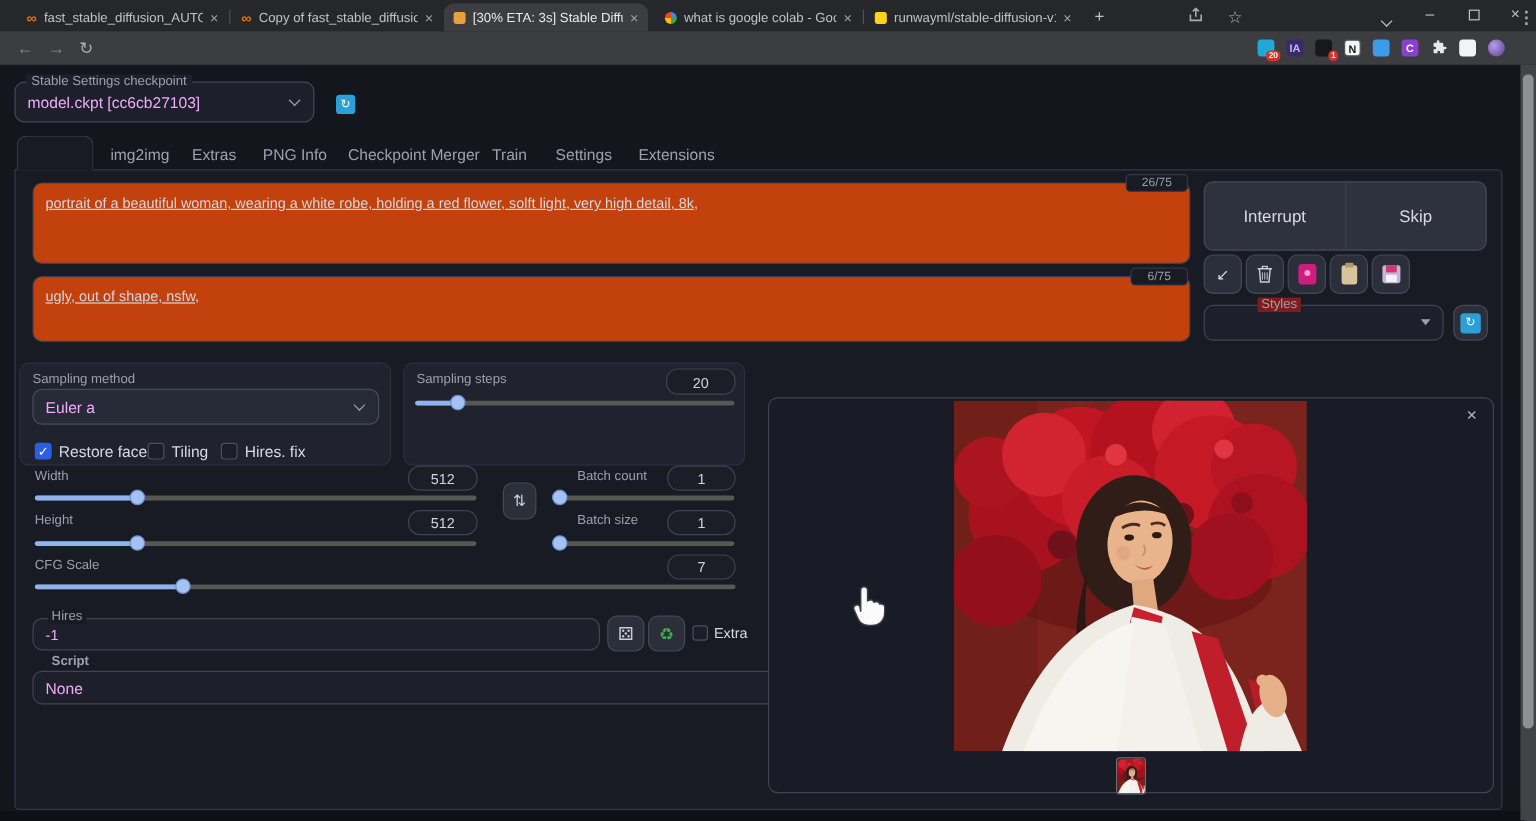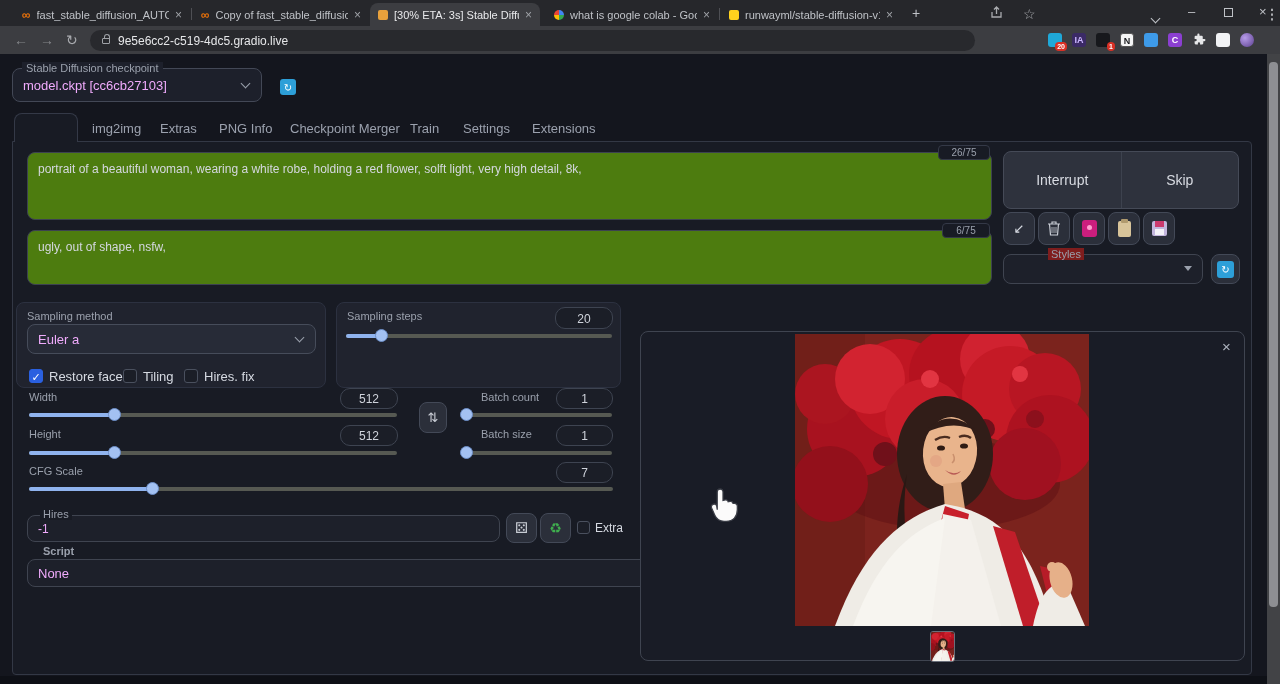--- a/index.html
+++ b/index.html
@@ -33,22 +33,22 @@
   
   .glabel { color:#9aa0ac; font-size:11px; }
   .chip { position:absolute; background:#181b24; border:1px solid #343947; border-radius:4px;
     color:#9aa0ac; font-size:10px; text-align:center; line-height:14px; }
   .panel { position:absolute; left:12px; top:141px; width:1240px; height:534px;
     background:#181b24; border:1px solid #333845; border-radius:0 4px 4px 4px; }
   .atab { position:absolute; top:121px; color:#9ba1ae; font-size:13px; }
   .atab.on { color:#eceef2; }
   .atabbox { position:absolute; left:14px; top:113px; width:64px; height:29px; background:#181b24;
     border:1px solid #343947; border-bottom:none; border-radius:8px 8px 0 0; z-index:2; }
-  .tarea { position:absolute; background:#4d7c0f; border:1px solid #3c4250; border-radius:8px;
-    color:#d5d8e0; font-size:12px; padding:8px 10px; line-height:1.35; }
+  .tarea { position:absolute; background:#c2410c; border:1px solid #3c4250; border-radius:8px;
+    color:#d5d8e0; font-size:12px; padding:8px 10px; line-height:1.35;text-decoration:underline; }
   .bigbtns { position:absolute; left:1003px; top:151px; width:236px; height:58px;
     background:#2e323d; border:1px solid #454a57; border-radius:8px; display:flex; }
   .bigbtns .b { flex:1; display:flex; align-items:center; justify-content:center;
     color:#d8dbe2; font-size:14px; font-weight:500; }
   .bigbtns .b + .b { border-left:1px solid #3d424e; }
   .iconbtn { position:absolute; top:212px; width:32px; height:33px; background:#2b2f3a;
     border:1px solid #434957; border-radius:8px; display:flex; align-items:center; justify-content:center; }
   .selbox { position:absolute; background:#272b37; border:1px solid #464c5a; border-radius:8px;
     color:#f0abfc; font-size:13px; display:flex; align-items:center; padding:0 10px; }
   .chev { width:7px; height:7px; border-right:1.5px solid #9aa0ac; border-bottom:1.5px solid #9aa0ac;
@@ -118,24 +118,20 @@
     <div class="abs" style="left:1188px;top:4px;color:#bfc2c7;font-size:13px;">–</div>
     <div class="abs" style="left:1224px;top:8px;width:9px;height:9px;border:1px solid #bfc2c7;"></div>
     <div class="abs" style="left:1259px;top:4px;color:#bfc2c7;font-size:13px;">×</div>
   </div>
 
   <div class="toolbar">
     <span class="navic" style="left:14px;color:#85878b;">←</span>
     <span class="navic" style="left:40px;color:#85878b;">→</span>
     <span class="navic" style="left:66px;">↻</span>
   </div>
-  <div class="pill">
-    <span class="lockb"></span>
-    <span class="url">9e5e6cc2-c519-4dc5.gradio.live</span>
-  </div>
   <span class="navic" style="left:990px;">
     <svg width="13" height="13" viewBox="0 0 13 13">
         <path d="M2 6v5h9V6M6.5 8V1M4 3.5 6.5 1 9 3.5" fill="none" stroke="#a9abaf" stroke-width="1.3"></path>
       </svg>
   </span>
   <span class="navic" style="left:1023px;">☆</span>
   <span class="extic" style="left:1048px;background:#1fa8d8;">
     <span class="badge">20</span>
   </span>
   <span class="extic" style="left:1072px;background:#3b2a66;color:#cbb6ff;">IA</span>
@@ -151,21 +147,21 @@
       </svg>
   </span>
   <span class="extic" style="left:1216px;background:#f2f3f5;"></span>
   <span class="extic" style="left:1240px;background:radial-gradient(circle at 35% 35%, #b79ce8, #5b3f8f);border-radius:50%;"></span>
   <span class="navic" style="left:1265px;font-weight:bold;">⋮</span>
 
   <div class="selbox" style="left:12px;top:68px;width:250px;height:34px;background:#1d202b;border-color:#434856;">
     <span style="font-size:13px;">model.ckpt [cc6cb27103]</span>
     <span class="chev"></span>
   </div>
-  <div class="glabel abs" style="left:22px;top:62px;background:#1d202b;padding:0 4px;">Stable Diffusion checkpoint</div>
+  <div class="glabel abs" style="left:22px;top:62px;background:#1d202b;padding:0 4px;">Stable Settings checkpoint</div>
   <div class="refbtn abs" style="left:280px;top:79px;width:16px;height:16px;font-size:10px;">↻</div>
 
   <div class="atabbox"></div>
   <span class="atab on" style="left:26px;">txt2img</span>
   <span class="atab" style="left:92px;">img2img</span>
   <span class="atab" style="left:160px;">Extras</span>
   <span class="atab" style="left:219px;">PNG Info</span>
   <span class="atab" style="left:290px;">Checkpoint Merger</span>
   <span class="atab" style="left:410px;">Train</span>
   <span class="atab" style="left:463px;">Settings</span>

